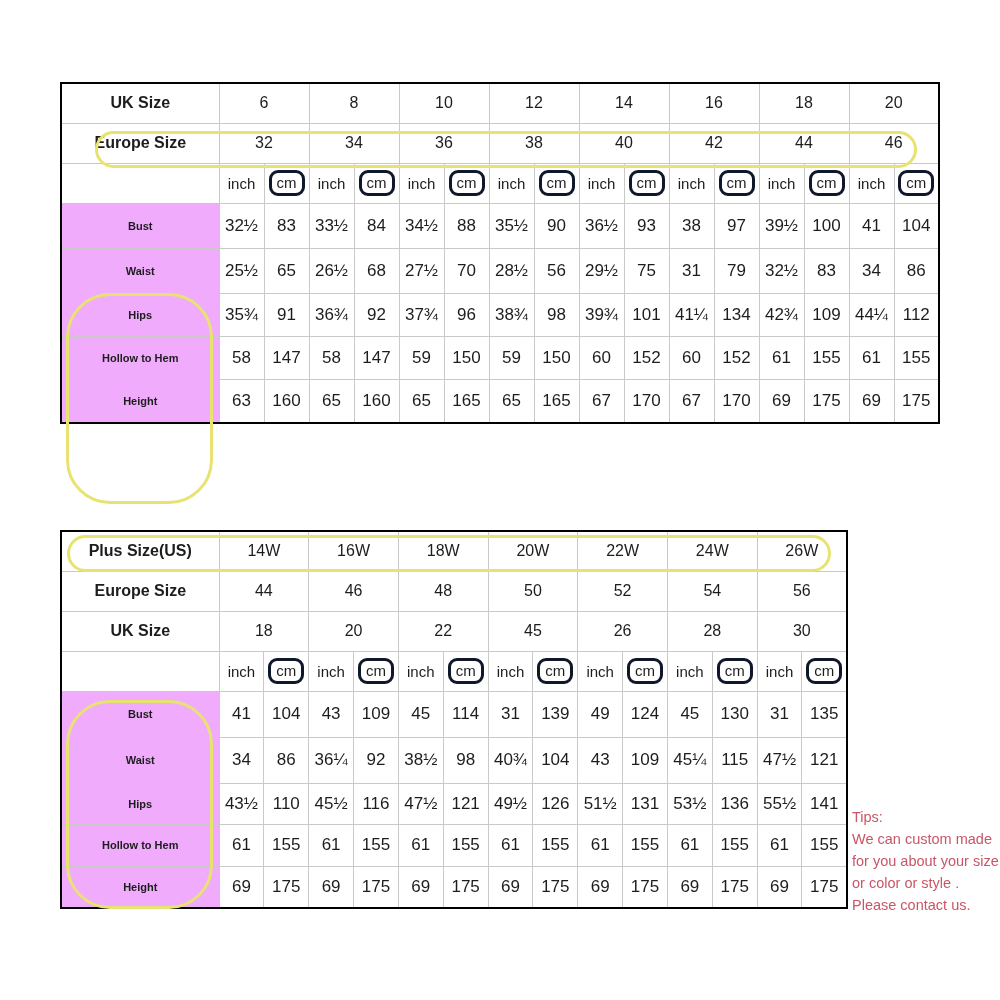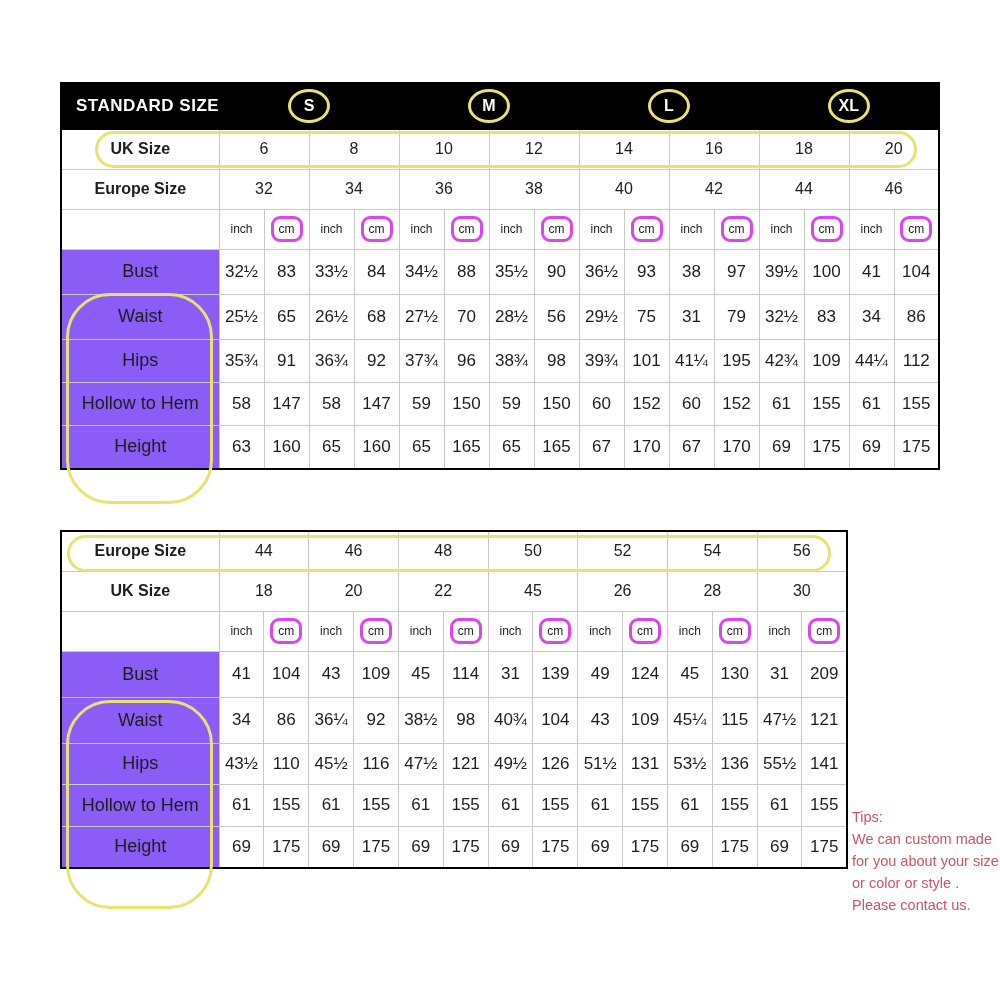--- a/index.html
+++ b/index.html
@@ -20,25 +20,25 @@
   th.title{text-align:left;padding-left:14px;font-size:17px;letter-spacing:.5px;font-weight:700;}
   .circle{display:inline-flex;align-items:center;justify-content:center;
           min-width:42px;height:34px;border:3px solid #e8e371;border-radius:50%;
           font-weight:700;font-size:16px;color:#fff;box-sizing:border-box;padding:0 4px;}
 
   tr.size{height:40px;}
   tr.size td{font-size:16px;}
   .lbl{font-weight:700;font-size:15.5px;}
 
   tr.unit{height:40px;}
-  tr.unit td{font-size:12px;}
-  .cmbox{display:inline-block;border:3px solid #d946ef;border-radius:9px;
+  tr.unit td{font-size:15px;}
+  .cmbox{display:inline-block;border:3px solid #0f172a;border-radius:9px;
          padding:1px 5px;line-height:18px;text-align:center;}
 
-  .mlabel{background:#8b5cf6;font-weight:400;font-size:18px;}
+  .mlabel{background:#f0abfc;font-weight:700;font-size:11px;}
   .h45{height:45px;} .h44{height:44px;} .h43{height:43px;}
   .h46{height:46px;} .h42{height:42px;} .h41{height:41px;}
 
   .anno{position:absolute;border:3px solid #e8e371;pointer-events:none;z-index:6;
         background:transparent;box-sizing:border-box;}
   #a-us{left:95px;top:131px;width:822px;height:37px;border-radius:22px;}
   #a-plus{left:67px;top:535px;width:764px;height:37px;border-radius:22px;}
   #a-stdlbl{left:66px;top:293px;width:147px;height:211px;border-radius:44px;}
   #a-pluslbl{left:66px;top:700px;width:147px;height:209px;border-radius:44px;}
 
@@ -65,27 +65,20 @@
       <col>
         <col>
         <col>
         <col>
         <col>
         <col>
         <col>
         <col>
     </colgroup>
     <tbody>
-        <tr class="hdr">
-      <th class="title">STANDARD SIZE</th>
-      <th colspan="4"><span class="circle">S</span></th>
-      <th colspan="4"><span class="circle">M</span></th>
-      <th colspan="4"><span class="circle">L</span></th>
-      <th colspan="4"><span class="circle">XL</span></th>
-    </tr>
     <tr class="size">
       <td class="lbl">UK Size</td>
       <td colspan="2">6</td>
       <td colspan="2">8</td>
       <td colspan="2">10</td>
       <td colspan="2">12</td>
       <td colspan="2">14</td>
       <td colspan="2">16</td>
       <td colspan="2">18</td>
       <td colspan="2">20</td>
@@ -164,21 +157,21 @@
       <td>91</td>
       <td>36¾</td>
       <td>92</td>
       <td>37¾</td>
       <td>96</td>
       <td>38¾</td>
       <td>98</td>
       <td>39¾</td>
       <td>101</td>
       <td>41¼</td>
-      <td>195</td>
+      <td>134</td>
       <td>42¾</td>
       <td>109</td>
       <td>44¼</td>
       <td>112</td>
     </tr>
     <tr class="h43">
       <td class="mlabel">Hollow to Hem</td>
       <td>58</td>
       <td>147</td>
       <td>58</td>
@@ -230,20 +223,30 @@
         <col>
       <col>
         <col>
         <col>
         <col>
         <col>
         <col>
         <col>
     </colgroup>
     <tbody>
+        <tr class="size h42">
+      <td class="lbl">Plus Size(US)</td>
+      <td colspan="2">14W</td>
+      <td colspan="2">16W</td>
+      <td colspan="2">18W</td>
+      <td colspan="2">20W</td>
+      <td colspan="2">22W</td>
+      <td colspan="2">24W</td>
+      <td colspan="2">26W</td>
+    </tr>
     <tr class="size h41">
       <td class="lbl">Europe Size</td>
       <td colspan="2">44</td>
       <td colspan="2">46</td>
       <td colspan="2">48</td>
       <td colspan="2">50</td>
       <td colspan="2">52</td>
       <td colspan="2">54</td>
       <td colspan="2">56</td>
     </tr>
@@ -282,21 +285,21 @@
       <td>109</td>
       <td>45</td>
       <td>114</td>
       <td>31</td>
       <td>139</td>
       <td>49</td>
       <td>124</td>
       <td>45</td>
       <td>130</td>
       <td>31</td>
-      <td>209</td>
+      <td>135</td>
     </tr>
     <tr class="h46">
       <td class="mlabel">Waist</td>
       <td>34</td>
       <td>86</td>
       <td>36¼</td>
       <td>92</td>
       <td>38½</td>
       <td>98</td>
       <td>40¾</td>

